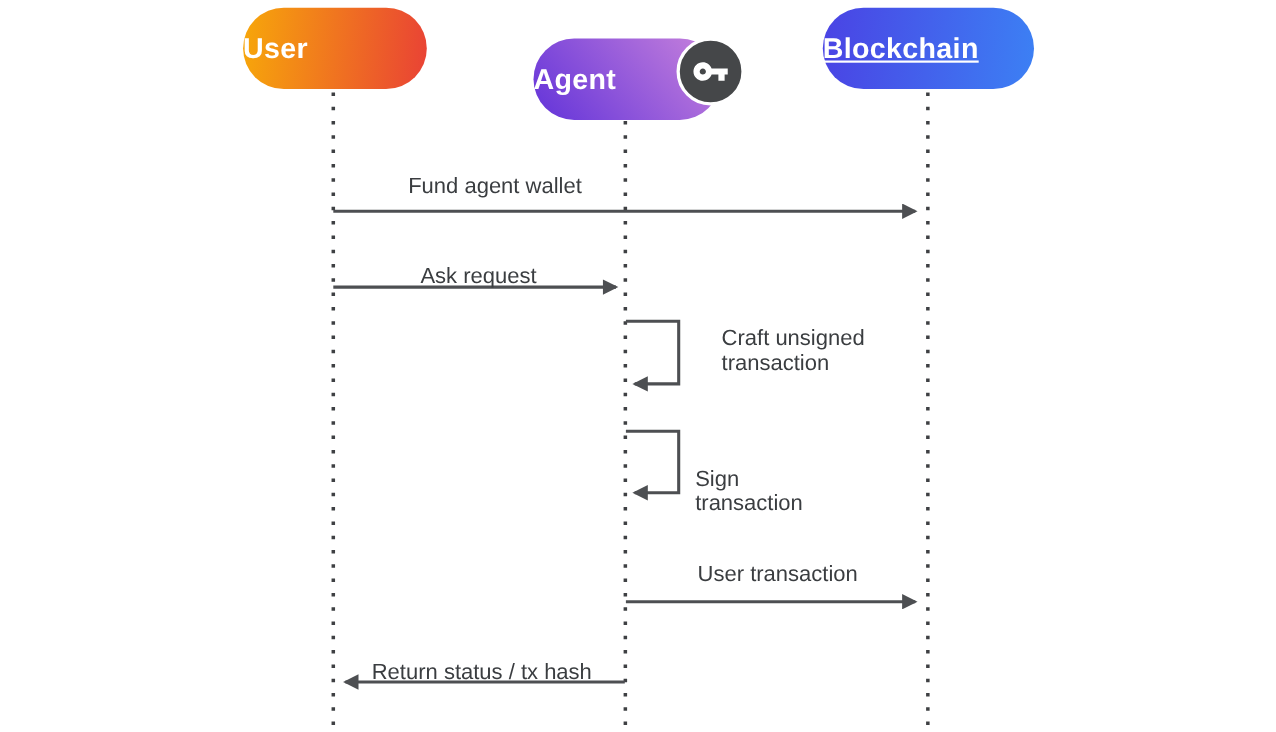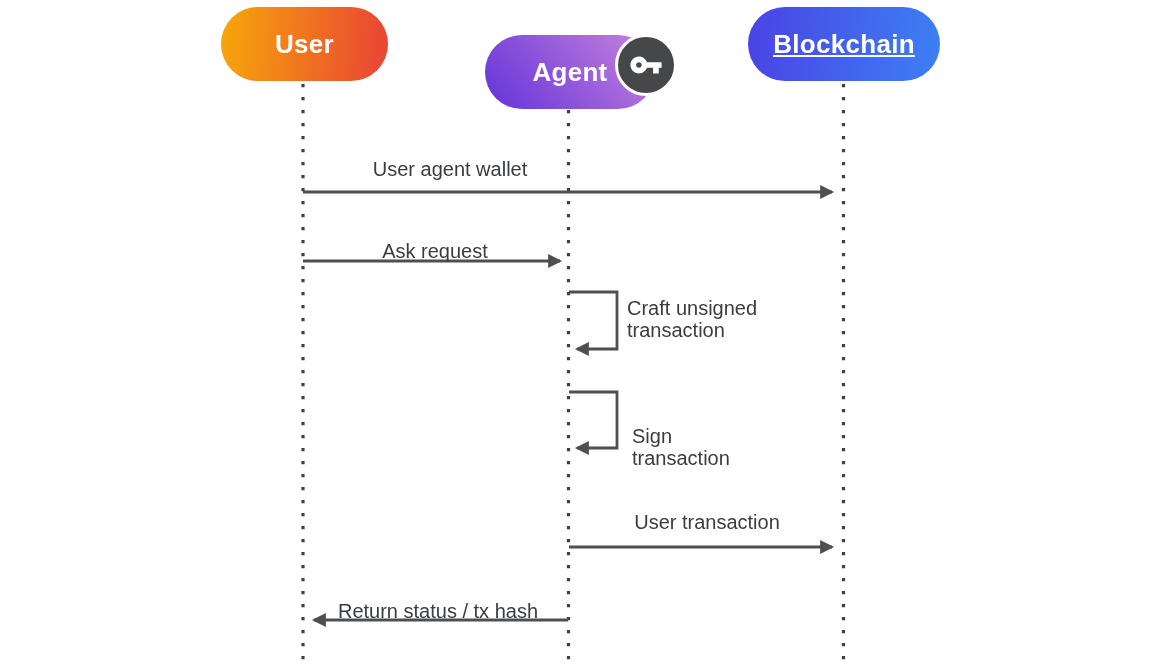--- a/index.html
+++ b/index.html
@@ -15,21 +15,20 @@
     background: #ffffff;
     overflow: hidden;
   }
   .pill {
     position: absolute;
     top: 7px;
     height: 74px;
     border-radius: 37px;
     display: flex;
     align-items: center;
-    justify-content: center;
     color: #ffffff;
     font-size: 26px;
     font-weight: 600;
     letter-spacing: 0.3px;
   }
   .pill-user { left: 221px; width: 167px; }
   .pill-agent { left: 485px; width: 170px; }
   .pill-blockchain { left: 748px; width: 192px; text-decoration: underline; }
   .badge {
     position: absolute;
@@ -93,25 +92,25 @@
   <div class="pill pill-blockchain" style="background: linear-gradient(95deg, rgb(74, 67, 228), rgb(60, 128, 244));">
     <span>Blockchain</span>
   </div>
 
   <div class="badge" style="background: rgb(69, 71, 73);">
     <svg width="34" height="34" viewBox="0 0 24 24">
       <path d="M12.65 10C11.83 7.67 9.61 6 7 6c-3.31 0-6 2.69-6 6s2.69 6 6 6c2.61 0 4.83-1.67 5.65-4H17v4h4v-4h2v-4H12.65zM7 14c-1.1 0-2-.9-2-2s.9-2 2-2 2 .9 2 2-.9 2-2 2z" fill="#FFFFFF"></path>
     </svg>
   </div>
 
-  <div class="msg-label msg-center" style="left: 330px; top: 158px; width: 240px; color: rgb(58, 61, 64);">User agent wallet</div>
+  <div class="msg-label msg-center" style="left: 330px; top: 158px; width: 240px; color: rgb(58, 61, 64);">Fund agent wallet</div>
 
   <div class="msg-label msg-center" style="left: 325px; top: 228px; width: 220px; color: rgb(58, 61, 64); margin-top: 12px;">Ask request</div>
 
-  <div class="msg-label" style="left: 627px; top: 297px; width: 155px; color: rgb(58, 61, 64);">Craft unsigned transaction</div>
+  <div class="msg-label" style="left: 656px; top: 297px; width: 155px; color: rgb(58, 61, 64);">Craft unsigned transaction</div>
 
   <div class="msg-label" style="left: 632px; top: 397px; width: 115px; color: rgb(58, 61, 64); margin-top: 28px;">Sign transaction</div>
 
   <div class="msg-label msg-center" style="left: 597px; top: 511px; width: 220px; color: rgb(58, 61, 64);">User transaction</div>
 
   <div class="msg-label msg-center" style="left: 318px; top: 600px; width: 240px; color: rgb(58, 61, 64);">Return status / tx hash</div>
 
 </div>
 
 </body></html>

